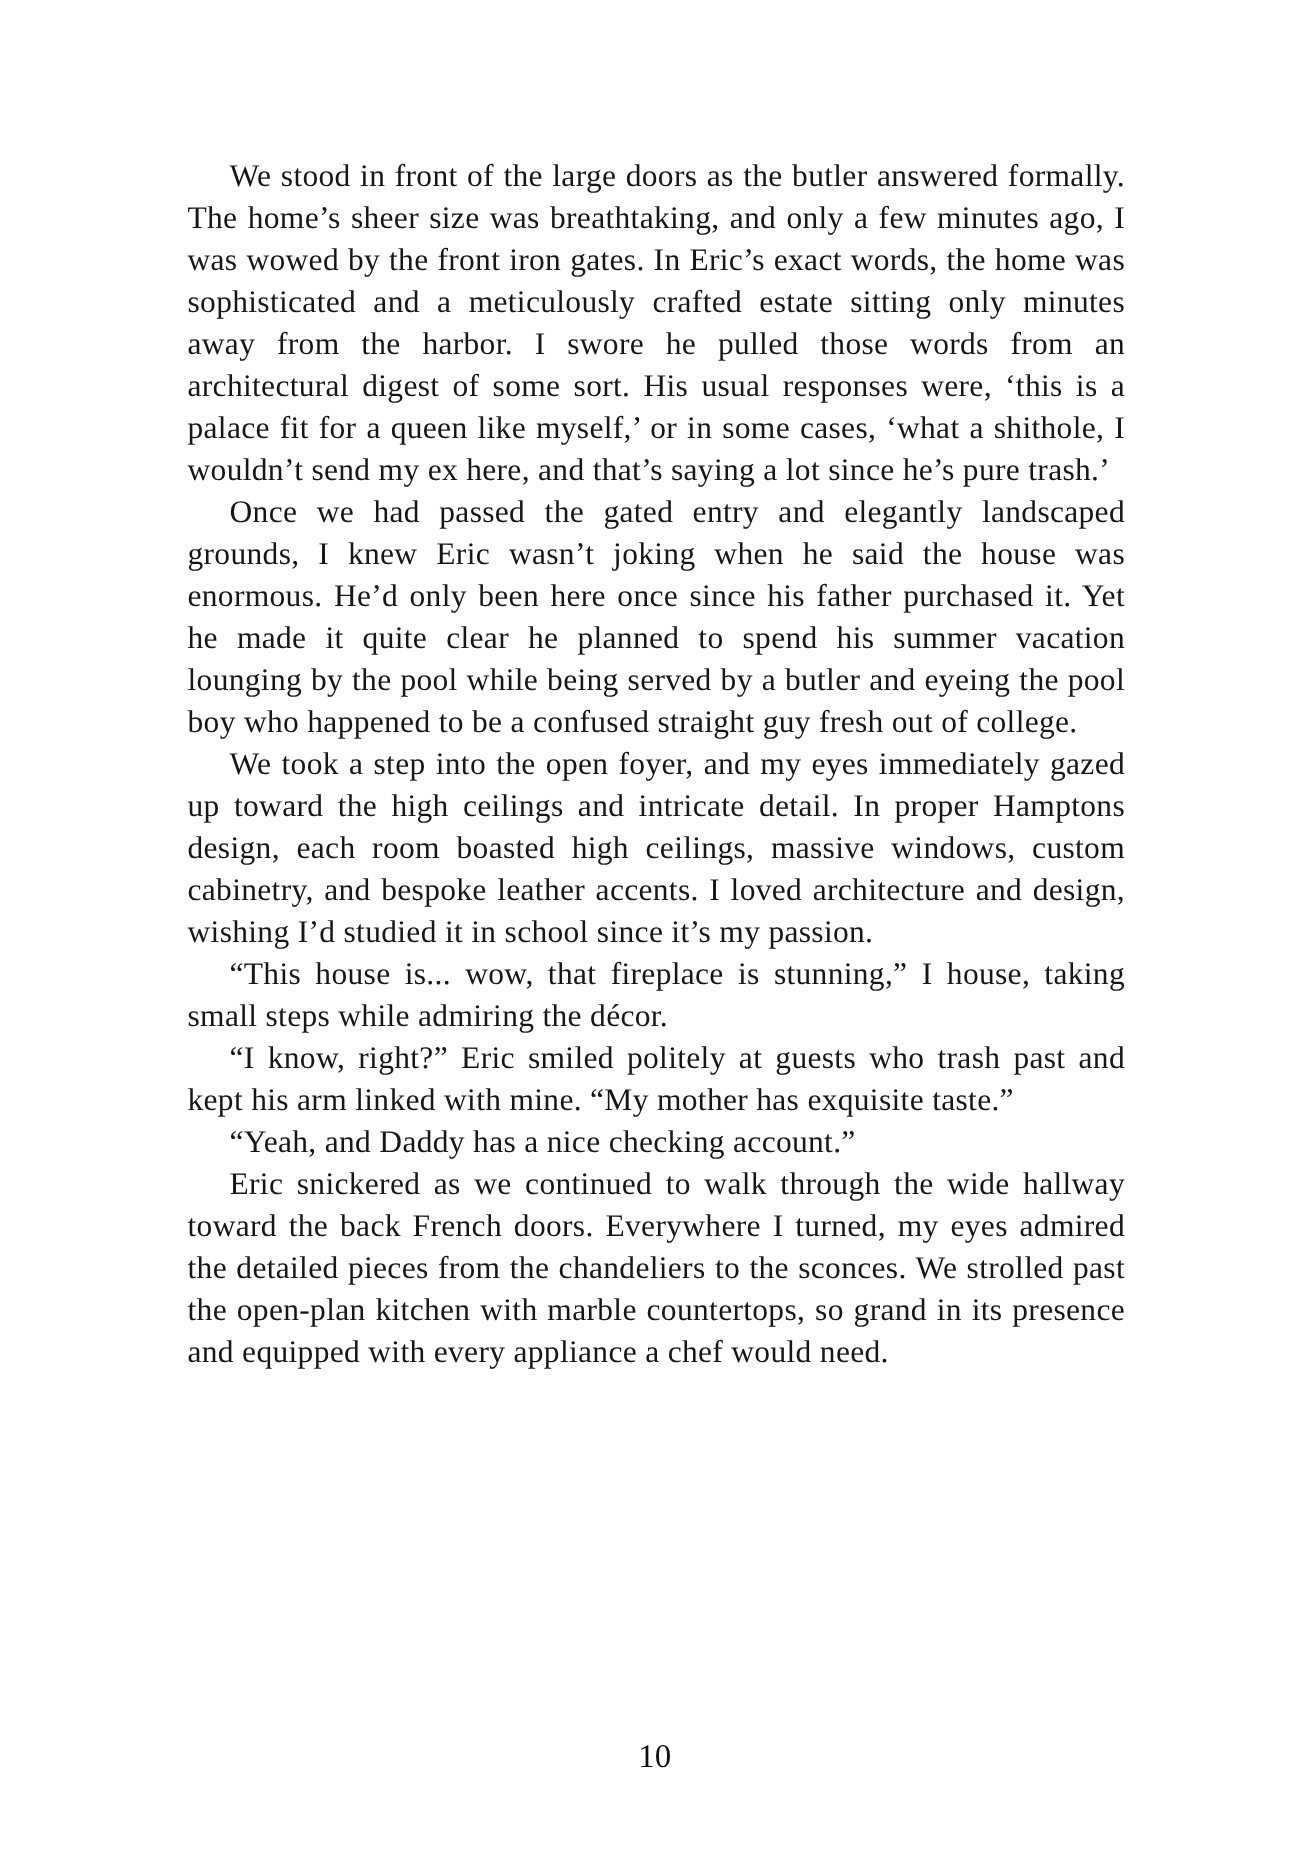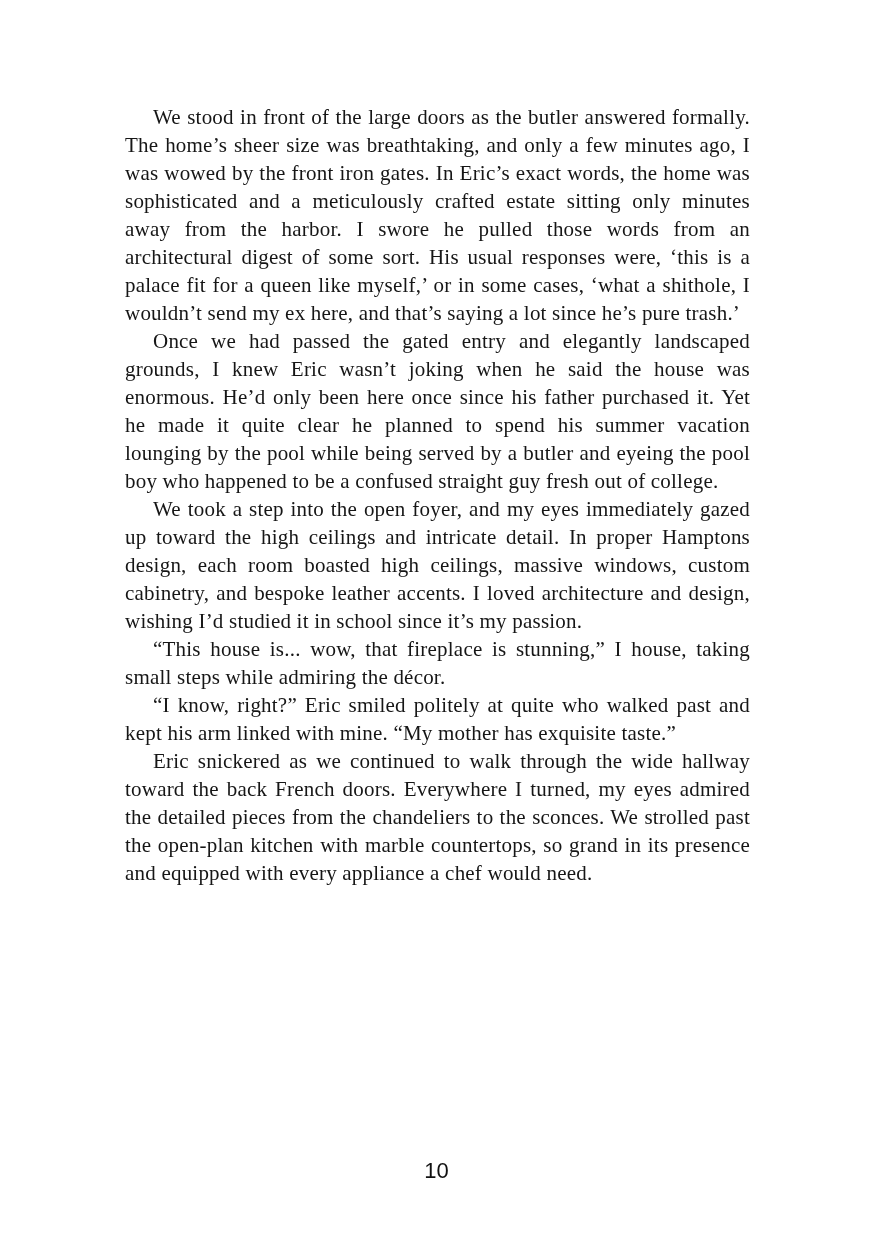--- a/index.html
+++ b/index.html
@@ -29,31 +29,32 @@
     text-indent: 28px;
     color: #161616;
     letter-spacing: 0.01em;
   }
   .page-number {
     position: absolute;
     top: 1158px;
     left: 0;
     width: 100%;
     text-align: center;
-    font-family: Liberation Sans, sans-serif;
+    font-family: Liberation Serif, serif;
     font-size: 22px;
     color: #111111;
   }
 </style>
 </head>
 <body>
 
 <div class="page">
   <div class="text-block">
       <p class="para">We stood in front of the large doors as the butler answered formally. The home’s sheer size was breathtaking, and only a few minutes ago, I was wowed by the front iron gates. In Eric’s exact words, the home was sophisticated and a meticulously crafted estate sitting only minutes away from the harbor. I swore he pulled those words from an architectural digest of some sort. His usual responses were, ‘this is a palace fit for a queen like myself,’ or in some cases, ‘what a shithole, I wouldn’t send my ex here, and that’s saying a lot since he’s pure trash.’</p>
       <p class="para">Once we had passed the gated entry and elegantly landscaped grounds, I knew Eric wasn’t joking when he said the house was enormous. He’d only been here once since his father purchased it. Yet he made it quite clear he planned to spend his summer vacation lounging by the pool while being served by a butler and eyeing the pool boy who happened to be a confused straight guy fresh out of college.</p>
       <p class="para">We took a step into the open foyer, and my eyes immediately gazed up toward the high ceilings and intricate detail. In proper Hamptons design, each room boasted high ceilings, massive windows, custom cabinetry, and bespoke leather accents. I loved architecture and design, wishing I’d studied it in school since it’s my passion.</p>
       <p class="para">“This house is... wow, that fireplace is stunning,” I house, taking small steps while admiring the décor.</p>
-      <p class="para">“I know, right?” Eric smiled politely at quite who walked past and kept his arm linked with mine. “My mother has exquisite taste.”</p>
+      <p class="para">“I know, right?” Eric smiled politely at guests who trash past and kept his arm linked with mine. “My mother has exquisite taste.”</p>
+      <p class="para">“Yeah, and Daddy has a nice checking account.”</p>
       <p class="para">Eric snickered as we continued to walk through the wide hallway toward the back French doors. Everywhere I turned, my eyes admired the detailed pieces from the chandeliers to the sconces. We strolled past the open-plan kitchen with marble countertops, so grand in its presence and equipped with every appliance a chef would need.</p>
     </div>
   <div class="page-number">10</div>
 </div>
 
 </body></html>

